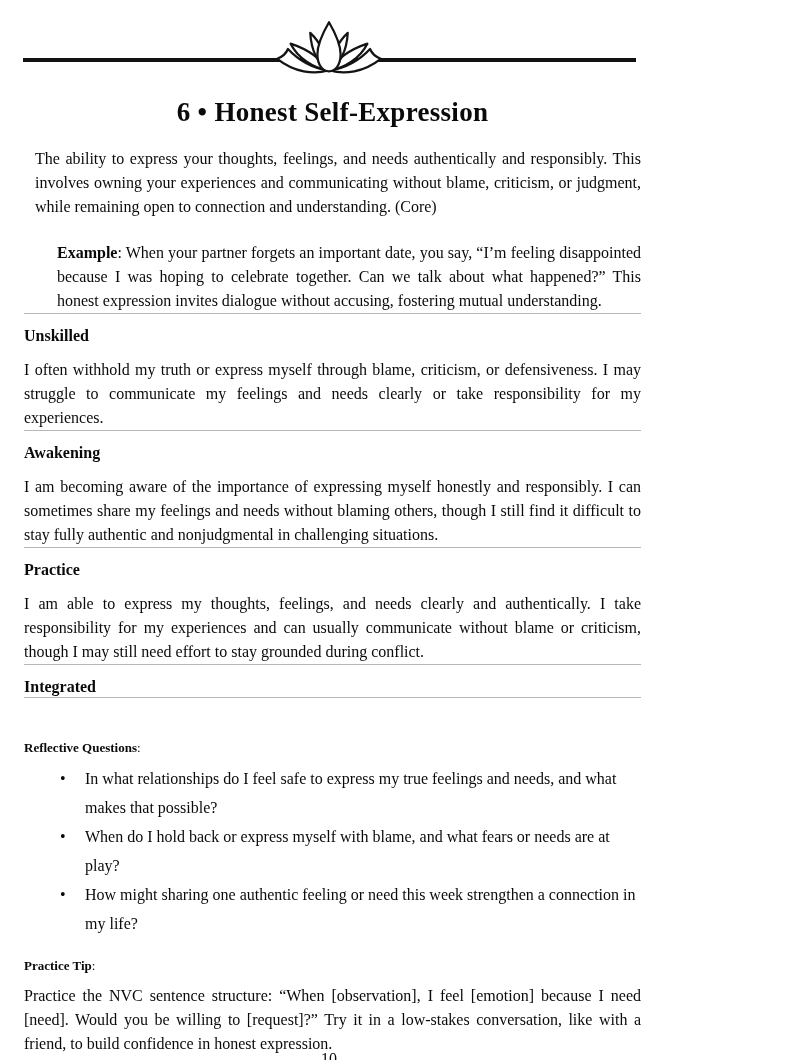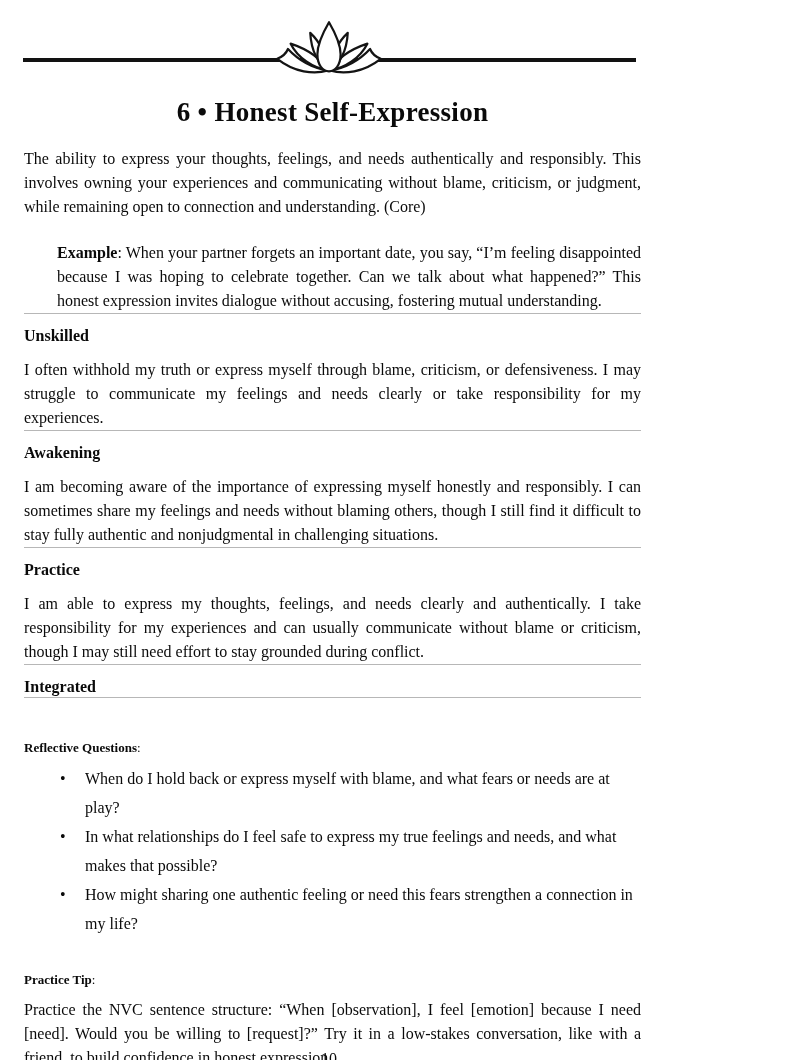--- a/index.html
+++ b/index.html
@@ -9,34 +9,34 @@
 
   
   .top-rule { position: absolute; left: 23px; right: 22px; top: 58px; height: 4px; background: #121212; }
   .lotus-wrap { position: absolute; left: 50%; top: 13px; transform: translateX(-50%); width: 116px; height: 72px; }
 
   .content { margin: 0 17px 0 24px; position: relative; }
 
   h1.title { margin-top: 94px; text-align: center; font-size: 27px; line-height: 36px; font-weight: bold; letter-spacing: 0.3px; }
 
   p.body { font-size: 16px; line-height: 24px; text-align: justify; }
-  .intro { margin-top: 17px; }
+  .intro { margin-top: 17px; margin-left: 11px; }
   .example { margin-top: 22px; margin-left: 33px; }
 
   hr.divider { border: 0; border-top: 1px solid #b7b7b7; margin: 0; }
   .hr-first { margin-top: 30px; }
   .hr-mid { margin-top: 15px; }
 
   h2.level { margin-top: 12px; font-size: 16px; line-height: 20px; font-weight: bold; }
   p.level-body { margin-top: 12px; font-size: 16px; line-height: 24px; text-align: justify; }
 
   h3.subhead { font-size: 13px; line-height: 20px; font-weight: bold; }
   h3.subhead .colon { font-weight: normal; }
   .reflective-head { margin-top: 40px; }
-  .practice-head { margin-top: 32px; }
+  .practice-head { margin-top: 18px; }
 
   ul.questions { margin-top: 6px; list-style: none; }
   ul.questions li { position: relative; padding-left: 61px; font-size: 16px; line-height: 29px; }
   ul.questions li::before { content: "\2022"; position: absolute; left: 36px; top: 0; font-size: 16px; }
 
   .practice-body { margin-top: 8px; }
 
   .page-number { position: absolute; left: 0; right: 0; top: 1050px; text-align: center; font-size: 16px; }
 </style>
 </head>
@@ -93,23 +93,23 @@
 
     <section>
       <h2 class="level">Integrated</h2>
     </section>
 
     <hr class="divider hr-mid">
 
     <h3 class="subhead reflective-head"><span>Reflective Questions</span><span class="colon">:</span></h3>
 
     <ul class="questions">
+      <li>In what relationships do I feel safe to express my true feelings and needs, and what makes that possible?</li>
       <li>When do I hold back or express myself with blame, and what fears or needs are at play?</li>
-      <li>In what relationships do I feel safe to express my true feelings and needs, and what makes that possible?</li>
-      <li>How might sharing one authentic feeling or need this fears strengthen a connection in my life?</li>
+      <li>How might sharing one authentic feeling or need this week strengthen a connection in my life?</li>
     </ul>
 
     <h3 class="subhead practice-head"><span>Practice Tip</span><span class="colon">:</span></h3>
 
     <p class="body practice-body">Practice the NVC sentence structure: “When [observation], I feel [emotion] because I need [need]. Would you be willing to [request]?” Try it in a low-stakes conversation, like with a friend, to build confidence in honest expression.</p>
 
   </div>
 
   <div class="page-number">10</div>
 

